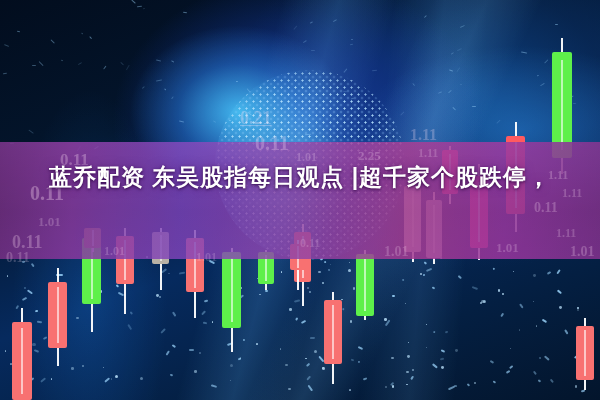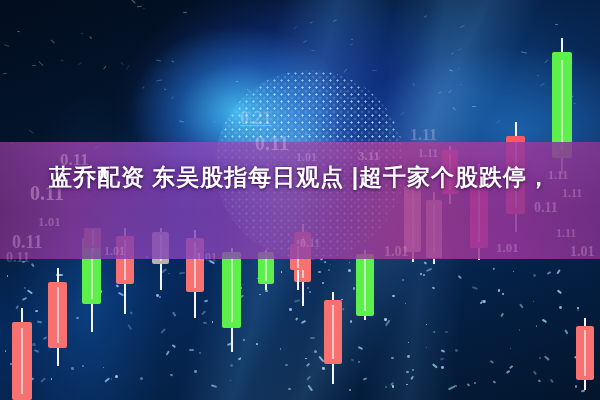--- a/index.html
+++ b/index.html
@@ -461,21 +461,21 @@
 
   <div class="layer" id="number-layer">
       <div class="num" style="left: 60px; top: 150px; font-size: 17px; opacity: 0.55;">0.11</div>
       <div class="num" style="left: 30px; top: 182px; font-size: 20px; opacity: 0.6;">0.11</div>
       <div class="num" style="left: 38px; top: 214px; font-size: 13px; opacity: 0.42;">1.01</div>
       <div class="num" style="left: 12px; top: 232px; font-size: 18px; opacity: 0.5;">0.11</div>
       <div class="num" style="left: 6px; top: 250px; font-size: 14px; opacity: 0.4;">0.11</div>
       <div class="num" style="left: 240px; top: 108px; font-size: 18px; opacity: 0.55; text-decoration: underline;">0.21</div>
       <div class="num" style="left: 255px; top: 132px; font-size: 20px; opacity: 0.5;">0.11</div>
       <div class="num" style="left: 296px; top: 150px; font-size: 12px; opacity: 0.4;">1.01</div>
-      <div class="num" style="left: 358px; top: 148px; font-size: 13px; opacity: 0.45;">3.11</div>
+      <div class="num" style="left: 358px; top: 148px; font-size: 13px; opacity: 0.45;">2.25</div>
       <div class="num" style="left: 410px; top: 126px; font-size: 16px; opacity: 0.48;">1.11</div>
       <div class="num" style="left: 418px; top: 146px; font-size: 12px; opacity: 0.38;">1.11</div>
       <div class="num" style="left: 548px; top: 168px; font-size: 12px; opacity: 0.45;">1.11</div>
       <div class="num" style="left: 562px; top: 186px; font-size: 12px; opacity: 0.42;">1.11</div>
       <div class="num" style="left: 534px; top: 200px; font-size: 14px; opacity: 0.45;">0.11</div>
       <div class="num" style="left: 556px; top: 226px; font-size: 12px; opacity: 0.4;">1.11</div>
       <div class="num" style="left: 496px; top: 240px; font-size: 13px; opacity: 0.42;">1.01</div>
       <div class="num" style="left: 570px; top: 244px; font-size: 14px; opacity: 0.45;">1.01</div>
       <div class="num" style="left: 384px; top: 244px; font-size: 14px; opacity: 0.4;">1.01</div>
       <div class="num" style="left: 104px; top: 244px; font-size: 12px; opacity: 0.38;">1.01</div>

